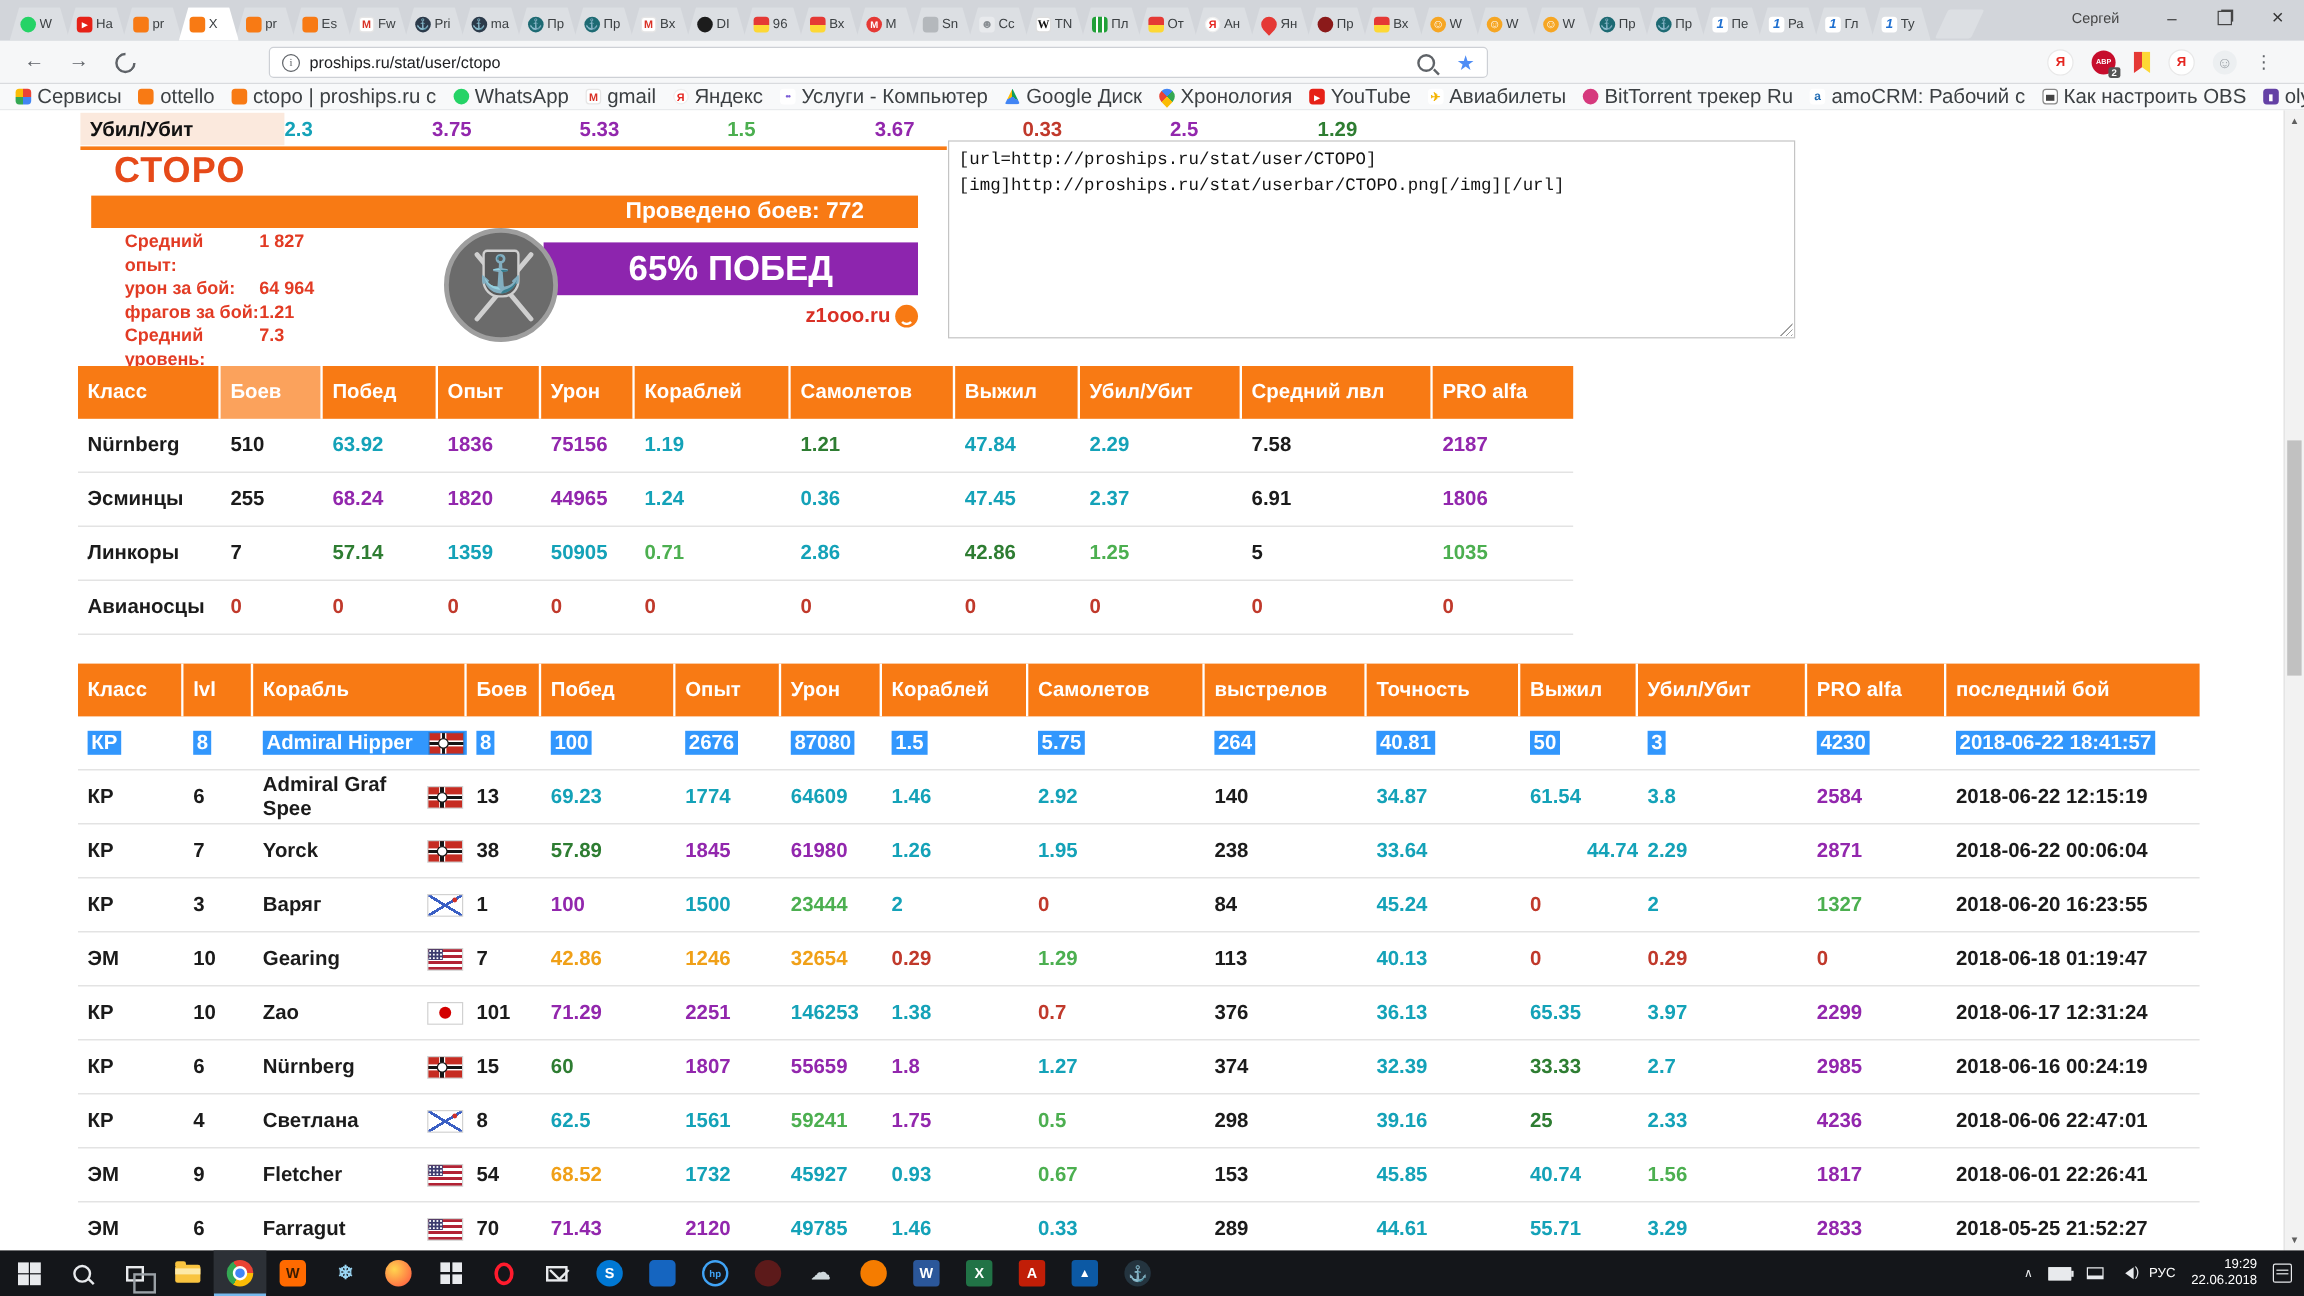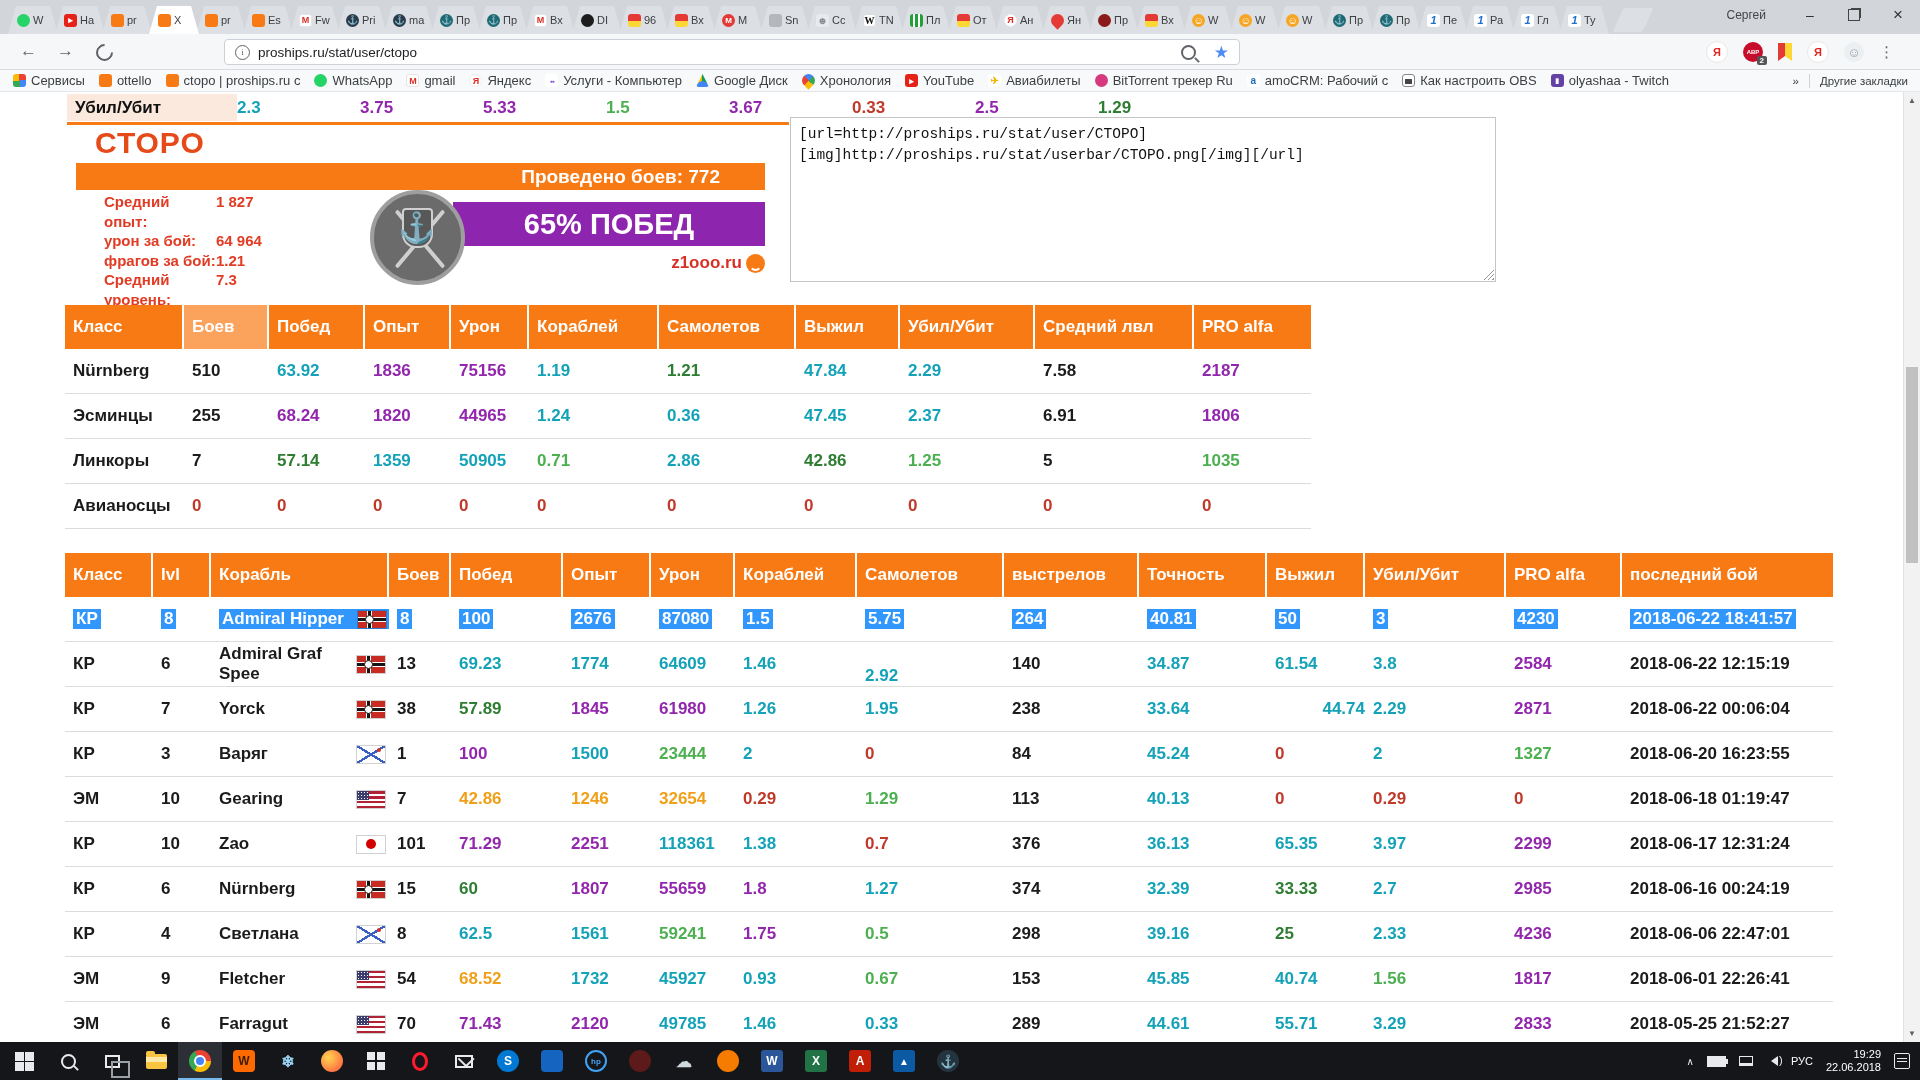--- a/index.html
+++ b/index.html
@@ -44,21 +44,21 @@
   .ext.abp{background:#c70d2c;color:#fff;font-size:6px}
   .ext.abp .badge{position:absolute;right:-4px;bottom:-3px;background:#555;color:#fff;font-size:8px;
                   padding:0 3px;border-radius:2px}
   .ext.flagext{border-radius:0;background:linear-gradient(90deg,#e53935 50%,#fdd835 50%);
                clip-path:polygon(0 0,100% 0,100% 100%,50% 72%,0 100%);width:14px;height:18px}
   .ext.smile{background:#eceff1;color:#9aa0a6;font-size:13px}
   .menudots{color:#5f6368;font-size:15px;letter-spacing:0}
 
   .bmbar{position:absolute;left:0;top:70px;width:1920px;height:22px;background:#f8f9fa;
          border-bottom:1px solid #e4e6e9;box-sizing:border-box;display:flex;align-items:center;padding:0 6px}
-  .bmi{display:flex;align-items:center;gap:5px;font-size:13px;color:#3c4043;padding:0 7px;height:22px;white-space:nowrap}
+  .bmi{display:flex;align-items:center;gap:5px;font-size:17px;color:#3c4043;padding:0 7px;height:22px;white-space:nowrap}
   .bmright{margin-left:auto;display:flex;align-items:center;gap:10px;padding-right:6px;font-size:11.5px;color:#3c4043}
   .bmdiv{width:1px;height:14px;background:#cfd2d6}
 
   
   .i-proships{background:#f87a14}
   .i-whatsapp{background:#25d366;border-radius:50%}
   .i-youtube{background:#e62117}.i-youtube::after{content:"▸";color:#fff;font-size:9px}
   .i-gmail{background:#fff;border:1px solid #e5e5e5;box-sizing:border-box}.i-gmail::after{content:"M";color:#d93025;font-size:9px;font-weight:bold}
   .i-wows-dark{background:#2b3a4a;border-radius:50%}.i-wows-dark::after{content:"⚓";color:#fff;font-size:9px}
   .i-wows-teal{background:#1d6a73;border-radius:50%}.i-wows-teal::after{content:"⚓";color:#fff;font-size:9px}
@@ -767,21 +767,21 @@
           </div>
           <div class="td " style="width: 88px;">
             <span class="cv c-teal">1774</span>
           </div>
           <div class="td " style="width: 84px;">
             <span class="cv c-teal">64609</span>
           </div>
           <div class="td " style="width: 122px;">
             <span class="cv c-teal">1.46</span>
           </div>
-          <div class="td " style="width: 147px; align-items: flex-end;">
+          <div class="td " style="width: 147px;">
             <span class="cv c-teal">2.92</span>
           </div>
           <div class="td " style="width: 135px;">
             <span class="cv c-black">140</span>
           </div>
           <div class="td " style="width: 128px;">
             <span class="cv c-teal">34.87</span>
           </div>
           <div class="td " style="width: 98px;">
             <span class="cv c-teal">61.54</span>
@@ -966,21 +966,21 @@
           <div class="td " style="width: 62px;">
             <span class="cv c-black">101</span>
           </div>
           <div class="td " style="width: 112px;">
             <span class="cv c-purple">71.29</span>
           </div>
           <div class="td " style="width: 88px;">
             <span class="cv c-purple">2251</span>
           </div>
           <div class="td " style="width: 84px;">
-            <span class="cv c-teal">118361</span>
+            <span class="cv c-teal">146253</span>
           </div>
           <div class="td " style="width: 122px;">
             <span class="cv c-teal">1.38</span>
           </div>
           <div class="td " style="width: 147px;">
             <span class="cv c-red">0.7</span>
           </div>
           <div class="td " style="width: 135px;">
             <span class="cv c-black">376</span>
           </div>

